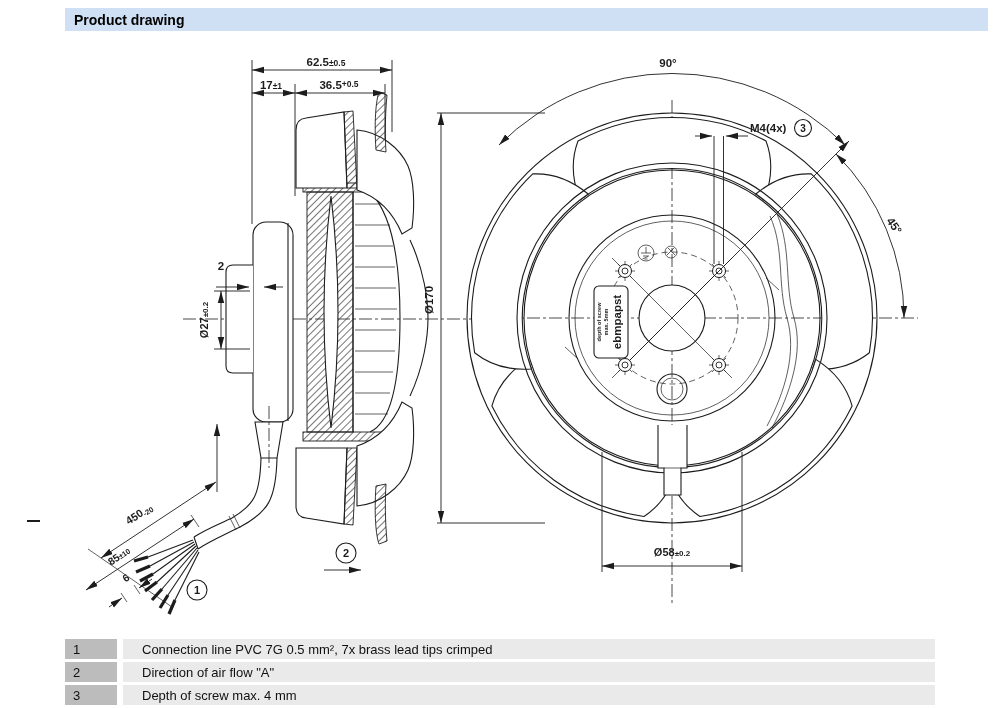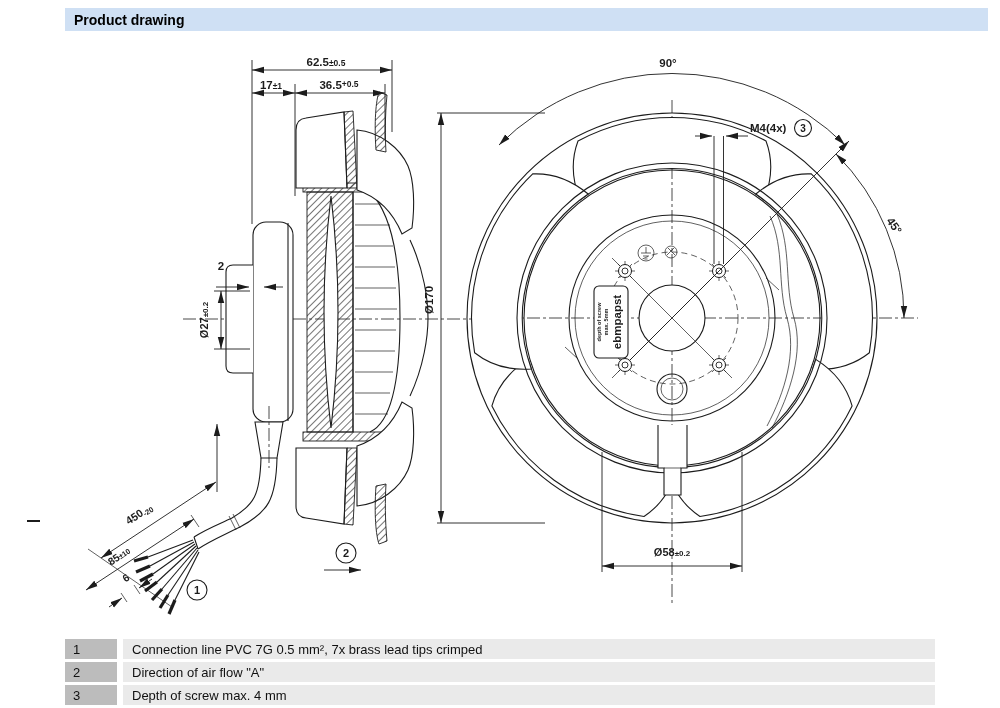--- a/index.html
+++ b/index.html
@@ -13,21 +13,21 @@
   .ln{stroke:#1c1c1c;fill:none;stroke-width:1.1;}
   .thin{stroke:#1c1c1c;fill:none;stroke-width:0.7;}
   .dim{stroke:#1c1c1c;fill:none;stroke-width:0.9;}
   .cl{stroke:#1c1c1c;fill:none;stroke-width:0.8;stroke-dasharray:13 3 3 3;}
   .wht{fill:#fff;stroke:#1c1c1c;stroke-width:1.1;}
   .hat{fill:url(#hatch);stroke:#1c1c1c;stroke-width:0.9;}
   .legend-row{position:absolute;display:flex;}
   .legend-num{width:52px;height:20px;background:#bcbcbc;font-size:13px;color:#111;
       display:flex;align-items:center;padding-left:8px;box-sizing:border-box;}
   .legend-txt{width:812px;height:20px;background:#eaeaea;font-size:13px;color:#111;
-      display:flex;align-items:center;padding-left:9px;box-sizing:border-box;margin-left:6px;}
+      display:flex;align-items:center;padding-left:19px;box-sizing:border-box;margin-left:6px;}
 </style>
 </head>
 <body>
 
 <div id="stage">
 
   <div class="hdr">
     <span>Product drawing</span>
   </div>
 

